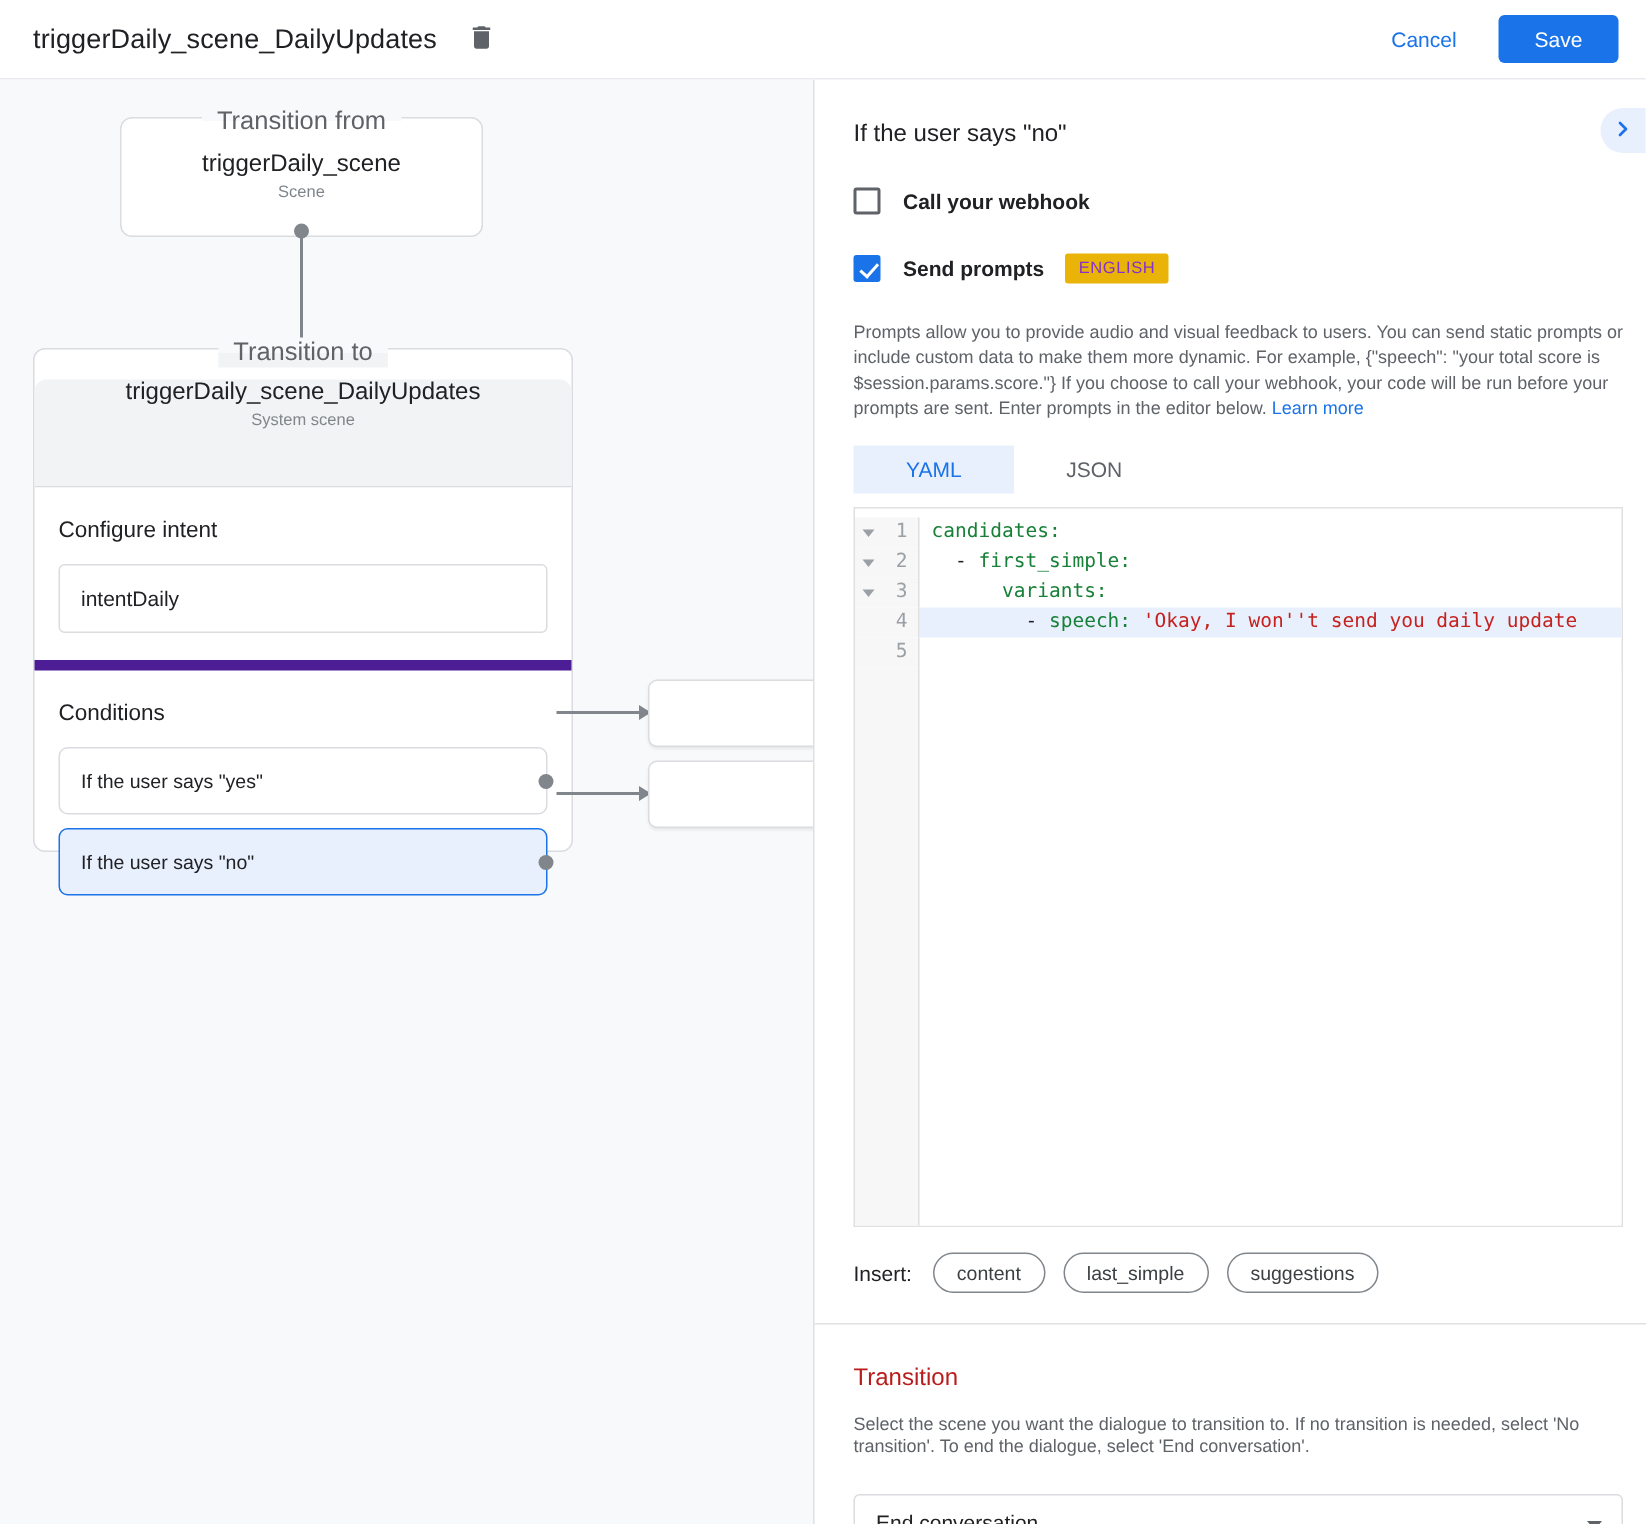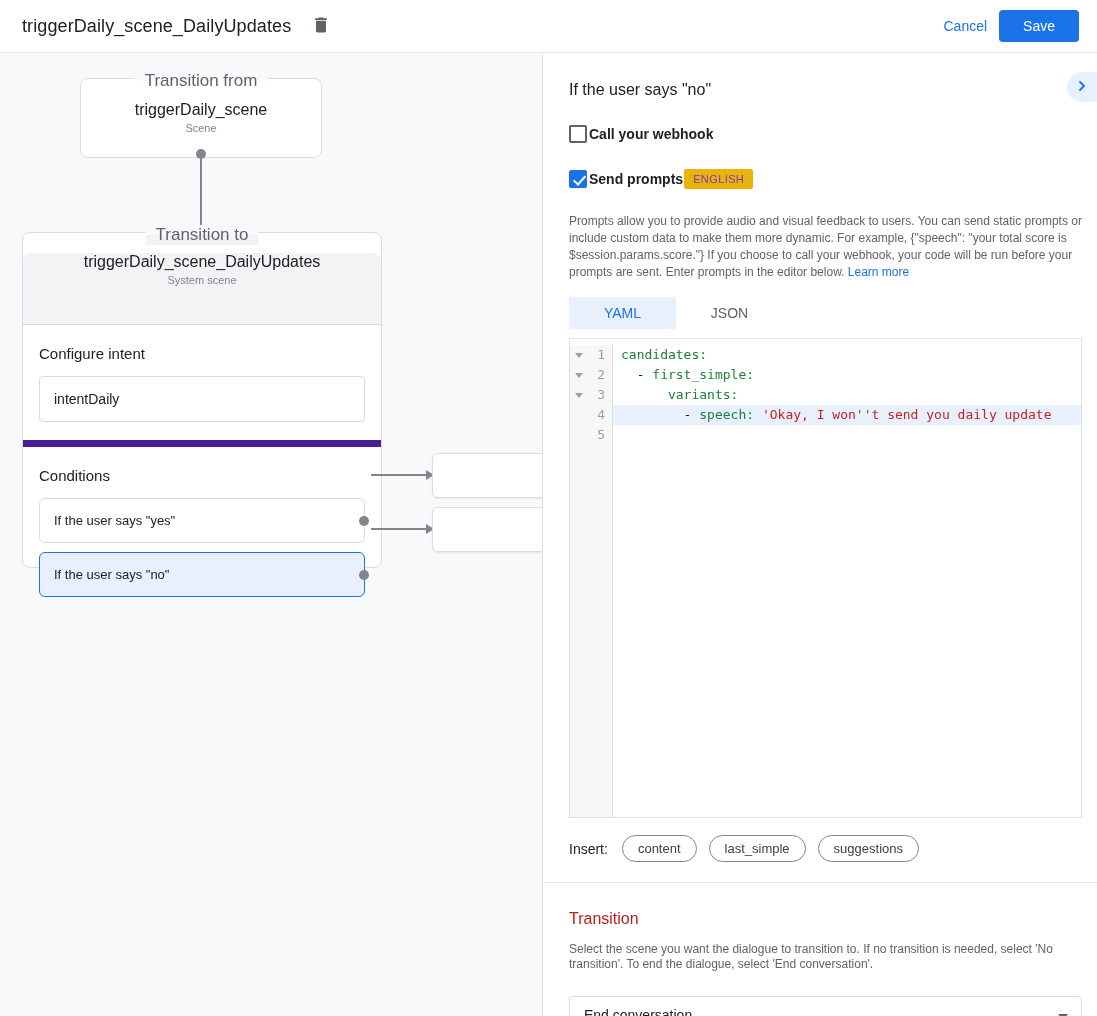--- a/index.html
+++ b/index.html
@@ -3,21 +3,21 @@
 <meta charset="utf-8">
 <style>
   * { margin:0; padding:0; box-sizing:border-box; }
   html,body { width:1097px; height:1016px; font-family:"Liberation Sans", sans-serif; background:#fff; overflow:hidden; }
 
   
   .topbar { position:absolute; top:0; left:0; width:1097px; height:53px; background:#fff; border-bottom:1px solid #e8eaed; display:flex; align-items:center; justify-content:space-between; padding:0 18px 0 22px; z-index:20; }
   .topbar-left { display:flex; align-items:center; gap:18px; }
   .page-title { font-size:18px; font-weight:500; color:#202124; letter-spacing:.1px; }
   .icon-btn { background:none; border:none; cursor:pointer; display:flex; align-items:center; padding:2px; }
-  .topbar-right { display:flex; align-items:center; gap:12px;margin-left:10px; }
+  .topbar-right { display:flex; align-items:center; gap:28px;margin-left:10px; }
   .text-btn { background:none; border:none; color:#1a73e8; font-size:14px; font-weight:500; font-family:inherit; cursor:pointer; }
   .primary-btn { background:#1a73e8; color:#fff; border:none; border-radius:4px; font-size:14px; font-weight:500; font-family:inherit; padding:8px 24px; cursor:pointer; }
 
   
   .content { position:absolute; top:53px; left:0; width:1097px; height:963px; display:flex; }
   .canvas { position:relative; width:542px; height:963px; background:#f8f9fa; overflow:hidden; }
   .panel { position:relative; width:555px; height:963px; background:#fff; border-left:1px solid #e0e0e0; }
 
   
   .legend { position:absolute; top:-8px; left:50%; transform:translateX(-50%); font-size:17px; color:#5f6368; padding:0 10px; white-space:nowrap; }
@@ -46,21 +46,21 @@
   .cond-arrow { position:absolute; width:56px; height:2px; background:#80868b; }
   .cond-arrow::after { content:""; position:absolute; right:-7px; top:-4px; border-top:5px solid transparent; border-bottom:5px solid transparent; border-left:8px solid #80868b; }
   .target-node { position:absolute; width:120px; height:45px; background:#fff; border:1px solid #dadce0; border-radius:6px; box-shadow:0 1px 2px rgba(60,64,67,.1); }
 
   
   .panel-inner { padding:28px 17px 0 26px; }
   .panel-title-row { position:relative; margin-bottom:26px; }
   .panel-title { font-size:16px; color:#202124; }
   .collapse-btn { position:absolute; right:-17px; top:-9px; width:30px; height:30px; background:#e8f0fe; border:none; border-radius:16px 0 0 16px; cursor:pointer; display:flex; align-items:center; justify-content:center; }
 
-  .check-row { display:flex; align-items:center; gap:2px; margin-bottom:26px; cursor:pointer; }
+  .check-row { display:flex; align-items:center; gap:15px; margin-bottom:26px; cursor:pointer; }
   .checkbox { width:18px; height:18px; border:2px solid #5f6368; border-radius:2px; background:#fff; position:relative; flex:none; }
   .checkbox.checked { background:#1a73e8; border-color:#1a73e8; }
   .checkbox.checked::after { content:""; position:absolute; left:5px; top:1px; width:5px; height:10px; border:solid #fff; border-width:0 2px 2px 0; transform:rotate(42deg); }
   .check-label { font-size:14px; font-weight:700; color:#202124; }
   .lang-badge { margin-left:-1px; background:#eab308; color:#8430ce; font-size:11px; font-weight:500; letter-spacing:.4px; padding:4px 9px; border-radius:2px; }
 
   .panel-desc { font-size:12px; line-height:17px; color:#5f6368; width:513px; margin:-2px 0 16px 0; }
   .link { color:#1a73e8; text-decoration:none; cursor:pointer; }
 
   .tabs { display:flex; }

